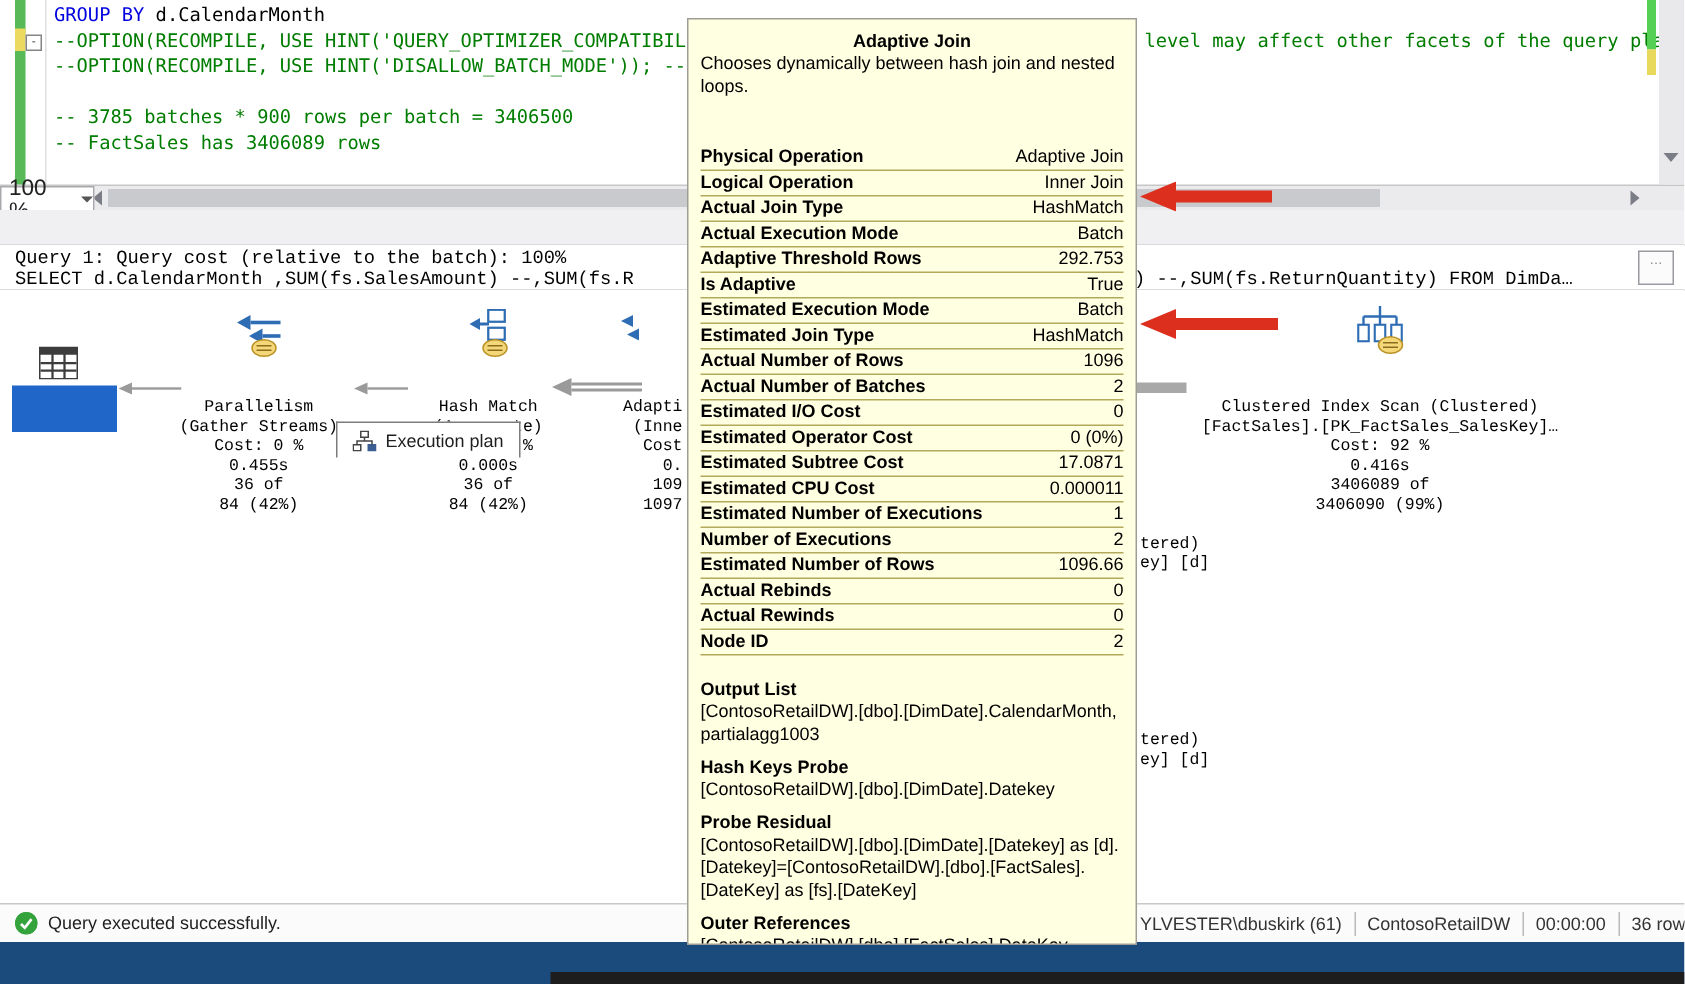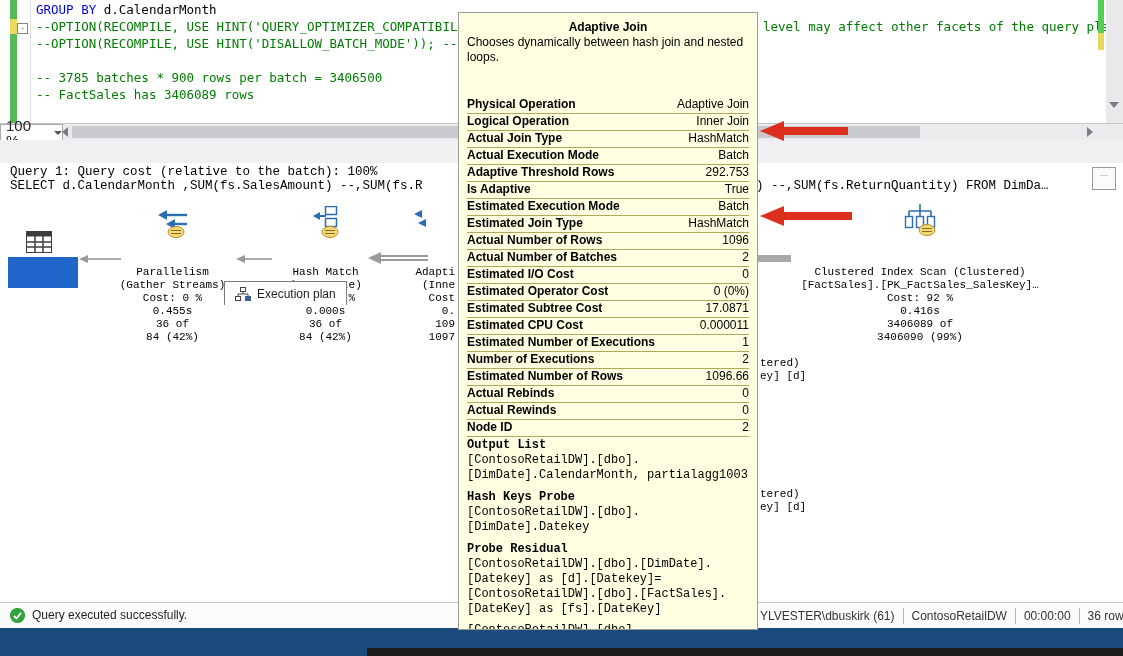--- a/index.html
+++ b/index.html
@@ -60,21 +60,21 @@
   .partial-text{position:absolute;font-family:"Liberation Mono",monospace;font-size:11px;color:#000;white-space:pre;}
 
   
   .tooltip{left:458px;top:12px;width:300px;height:618px;background:#ffffe1;border:1px solid #9e9e96;
            box-sizing:border-box;padding:4px 8px;z-index:50;overflow:hidden;color:#000;}
   .tt-title{font-size:12px;font-weight:bold;text-align:center;line-height:16px;margin-top:2px;}
   .tt-desc{font-size:12px;line-height:15px;margin-bottom:32px;}
   .tt-row{display:flex;justify-content:space-between;
           border-bottom:1px solid #b3a95a;height:16px;line-height:15px;font-size:12px;}
   .tt-label{font-weight:bold;}
-  .tt-sections{font-family:Liberation Mono, monospace;}
+  .tt-sections{margin-top:14px;}
   .tt-section{margin-bottom:6px;}
   .tt-sec-title{font-weight:bold;font-size:12px;line-height:16px;}
   .tt-sec-text{font-size:12px;line-height:15px;overflow-wrap:anywhere;}
 
   
   .status-bar{left:0;top:602px;width:1123px;height:26px;background:#fbfbfb;border-top:1px solid #c8c8c8;}
   .status-msg{left:32px;top:607px;font-size:12px;color:#1e1e1e;}
   .check{left:10px;top:606px;width:15px;height:15px;border-radius:50%;background:#35a33b;}
   .status-items{left:760px;top:606px;display:flex;font-size:12px;color:#333;}
   .status-item{padding:0 8px;border-left:1px solid #b9b9b9;line-height:16px;white-space:pre;}
@@ -339,20 +339,21 @@
       </div>
       <div class="tt-section">
         <div class="tt-sec-title">Hash Keys Probe</div>
         <div class="tt-sec-text">[ContosoRetailDW].[dbo].[DimDate].Datekey</div>
       </div>
       <div class="tt-section">
         <div class="tt-sec-title">Probe Residual</div>
         <div class="tt-sec-text">[ContosoRetailDW].[dbo].[DimDate].[Datekey] as [d].[Datekey]=[ContosoRetailDW].[dbo].[FactSales].[DateKey] as [fs].[DateKey]</div>
       </div>
       <div class="tt-section">
+        <div class="tt-sec-title">Outer References</div>
         <div class="tt-sec-text">[ContosoRetailDW].[dbo].[FactSales].DateKey</div>
       </div>
   </div>
 </div>
 
 <div class="abs status-bar">
   <svg class="abs check" style="left:10px;top:5px;" width="15" height="15">
     <circle cx="7.5" cy="7.5" r="7.5" fill="#35a33b"></circle>
     <path d="M4 8 L6.5 10.5 L11 4.8" stroke="#fff" stroke-width="1.8" fill="none"></path>
   </svg>

